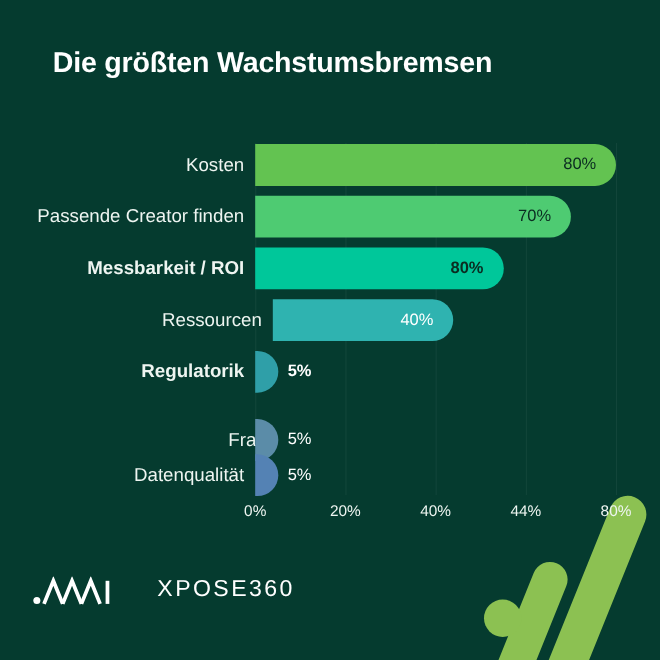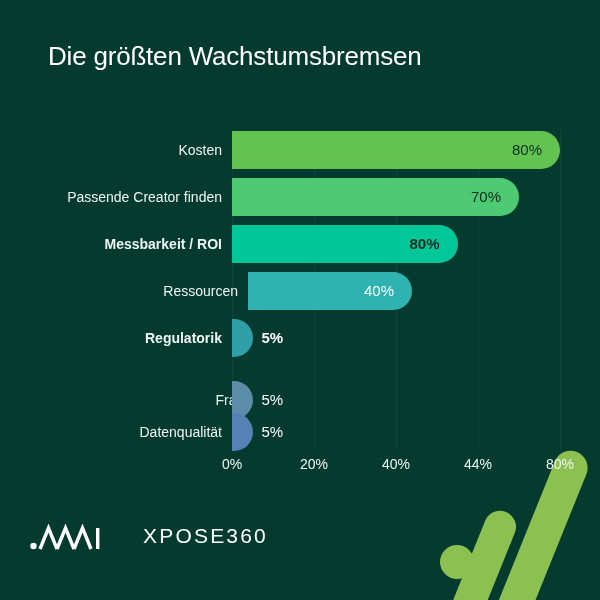--- a/index.html
+++ b/index.html
@@ -53,21 +53,21 @@
     left: 440px;
     top: 545px;
   }
 
   
   .title {
     position: absolute;
     left: 48px;
     top: 41px;
     font-size: 26px;
-    font-weight: normal;
+    font-weight: bold;
     color: #ffffff;
     letter-spacing: -0.2px;
     white-space: nowrap;
   }
 
   
   .chart {
     position: absolute;
     left: 0;
     top: 118px;
@@ -97,21 +97,21 @@
     left: 0;
     height: 40px;
     width: 600px;
   }
   .row-label {
     position: absolute;
     right: 378px;
     top: 0;
     height: 40px;
     line-height: 40px;
-    font-size: 14px;
+    font-size: 17px;
     color: #eef5f1;
     white-space: nowrap;
     text-align: right;
   }
   .bar {
     position: absolute;
     left: 232px;
     top: 1px;
     height: 38px;
     border-top-right-radius: 19px;

